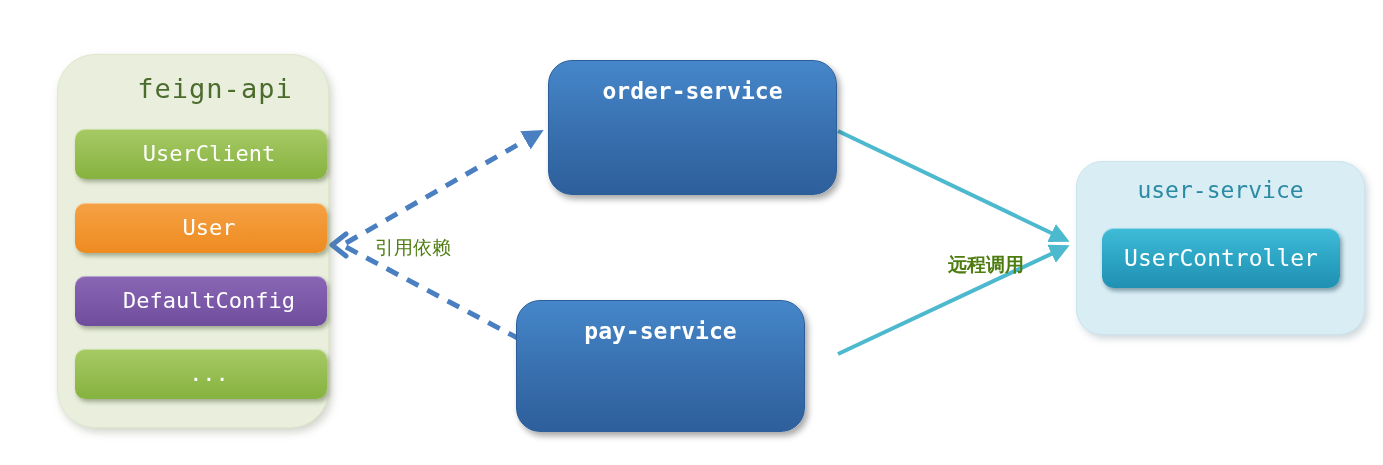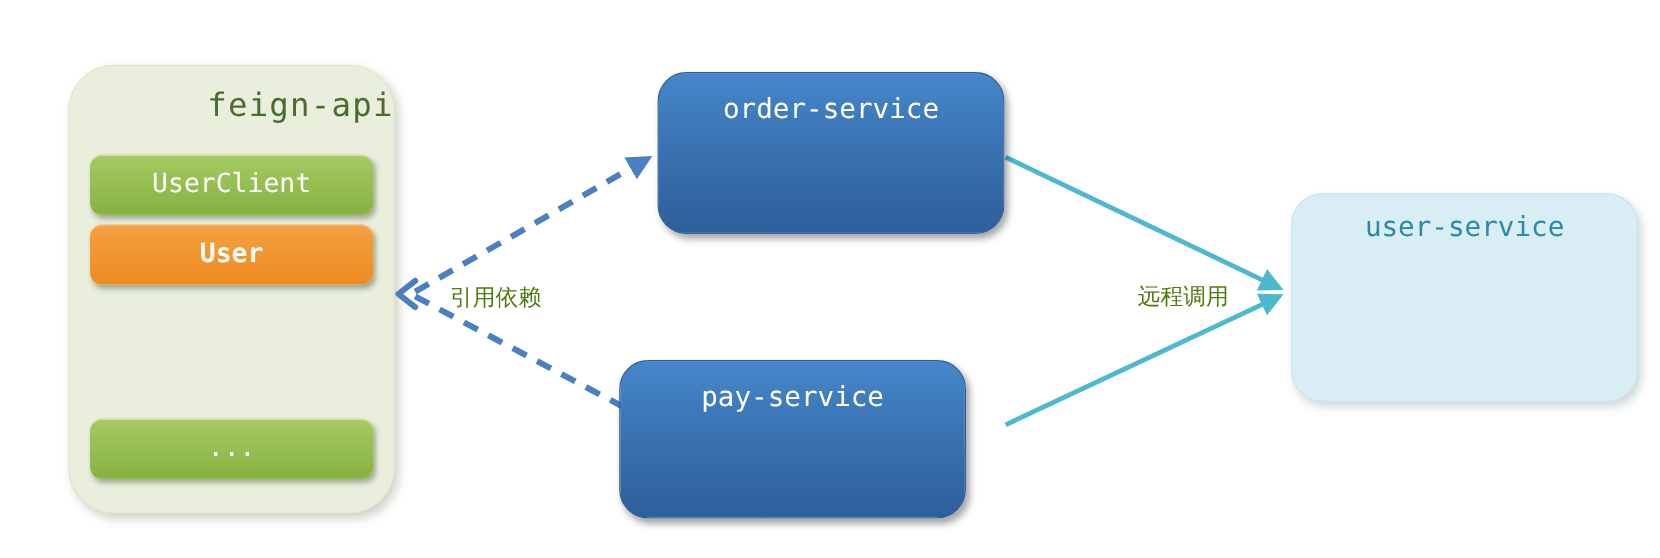--- a/index.html
+++ b/index.html
@@ -10,46 +10,47 @@
   .arrow-layer{position:absolute;left:0;top:0;width:1383px;height:465px;pointer-events:none;}
 
   
   .feign-panel{
     position:absolute;left:57px;top:54px;width:272px;height:374px;
     background:#e9efdc;border:1px solid #dfe7cd;border-radius:38px;
     box-shadow:3px 4px 8px rgba(120,130,100,.35);
     box-sizing:border-box;
   }
   .feign-title{
-    margin-top:18px;text-align:right;font-size:27px;color:#4c6c2e;letter-spacing:1px;padding-left:44px;
+    margin-top:18px;text-align:center;font-size:27px;color:#4c6c2e;letter-spacing:1px;padding-left:44px;
   }
   .chip{
     position:absolute;left:17px;width:236px;height:50px;border-radius:10px;
     color:#ffffff;font-size:22px;text-align:center;line-height:50px;
     box-shadow:2px 3px 4px rgba(80,90,60,.45), inset 0 1px 0 rgba(255,255,255,.4);
+    padding-left:16px;
   }
   .c-green {background:linear-gradient(180deg,#a6ca65 0%,#86b23f 100%);}
   .c-orange{background:linear-gradient(180deg,#f5a144 0%,#ee8b20 100%);}
   .c-purple{background:linear-gradient(180deg,#8a67b5 0%,#6f4d9d 100%);}
   .chip-0{top:74px;}
-  .chip-1{top:132px;font-weight:bold;}
+  .chip-1{top:148px;}
   .chip-2{top:221px;}
   .chip-3{top:294px;}
 
   
   .svc-box{
     position:absolute;width:289px;border-radius:24px;box-sizing:border-box;
     background:linear-gradient(180deg,#4587ca 0%,#386fae 55%,#2d5f9b 100%);
     border:1px solid #2c5e99;
     box-shadow:3px 4px 6px rgba(0,0,0,.35);
     color:#ffffff;font-size:23px;text-align:center;
   }
   .svc-order{left:548px;top:60px;height:135px;}
   .svc-pay{left:516px;top:300px;height:132px;}
-  .svc-label{margin-top:17px;}
+  .svc-label{margin-top:17px;font-weight:bold;}
 
   
   .user-panel{
     position:absolute;left:1076px;top:161px;width:289px;height:174px;
     background:#d9edf4;border:1px solid #cbe4ee;border-radius:26px;
     box-shadow:3px 4px 7px rgba(100,130,140,.3);
     box-sizing:border-box;
   }
   .user-title{margin-top:15px;text-align:center;font-size:23px;color:#2b8aa4;}
   .controller-chip{
@@ -58,21 +59,21 @@
     box-shadow:2px 3px 4px rgba(20,60,75,.45), inset 0 1px 0 rgba(255,255,255,.45);
     color:#ffffff;font-size:23px;text-align:center;line-height:60px;
   }
 
   
   .edge-label{
     position:absolute;font-family:"Liberation Sans","DejaVu Sans",sans-serif;
     font-size:19px;color:#4d7c0f;white-space:nowrap;
   }
   .label-dep{left:375px;top:235px;}
-  .label-rpc{left:948px;top:234px;}
+  .label-rpc{left:948px;top:252px;font-weight:bold;}
 </style>
 </head>
 <body>
 
 <div class="canvas">
 
   <svg class="arrow-layer" width="1383" height="465" viewBox="0 0 1383 465" xmlns="http://www.w3.org/2000/svg">
     <defs>
       <marker id="head-blue" viewBox="0 0 10 10" refX="8" refY="5" markerWidth="4.2" markerHeight="4.2" orient="auto-start-reverse">
         <path d="M0,0 L10,5 L0,10 z" fill="#4a7fc1"></path>
@@ -95,31 +96,33 @@
     </g>
     <g>
       <path d="M 838 354 L 1066 247" fill="none" stroke="#4cb9ce" stroke-width="4" marker-end="url(#head-teal)"></path>
     </g>
   </svg>
 
   <div class="feign-panel">
     <div class="feign-title">feign-api</div>
     <div class="chip chip-0 c-green">UserClient</div>
     <div class="chip chip-1 c-orange">User</div>
+    <div class="chip chip-2 c-purple">DefaultConfig</div>
     <div class="chip chip-3 c-green">...</div>
   </div>
 
   <div class="svc-box svc-order">
     <div class="svc-label">order-service</div>
   </div>
 
   <div class="svc-box svc-pay">
     <div class="svc-label">pay-service</div>
   </div>
 
   <div class="user-panel">
     <div class="user-title">user-service</div>
+    <div class="controller-chip">UserController</div>
   </div>
 
   <div class="edge-label label-dep">引用依赖</div>
   <div class="edge-label label-rpc">远程调用</div>
 
 </div>
 
 </body></html>

